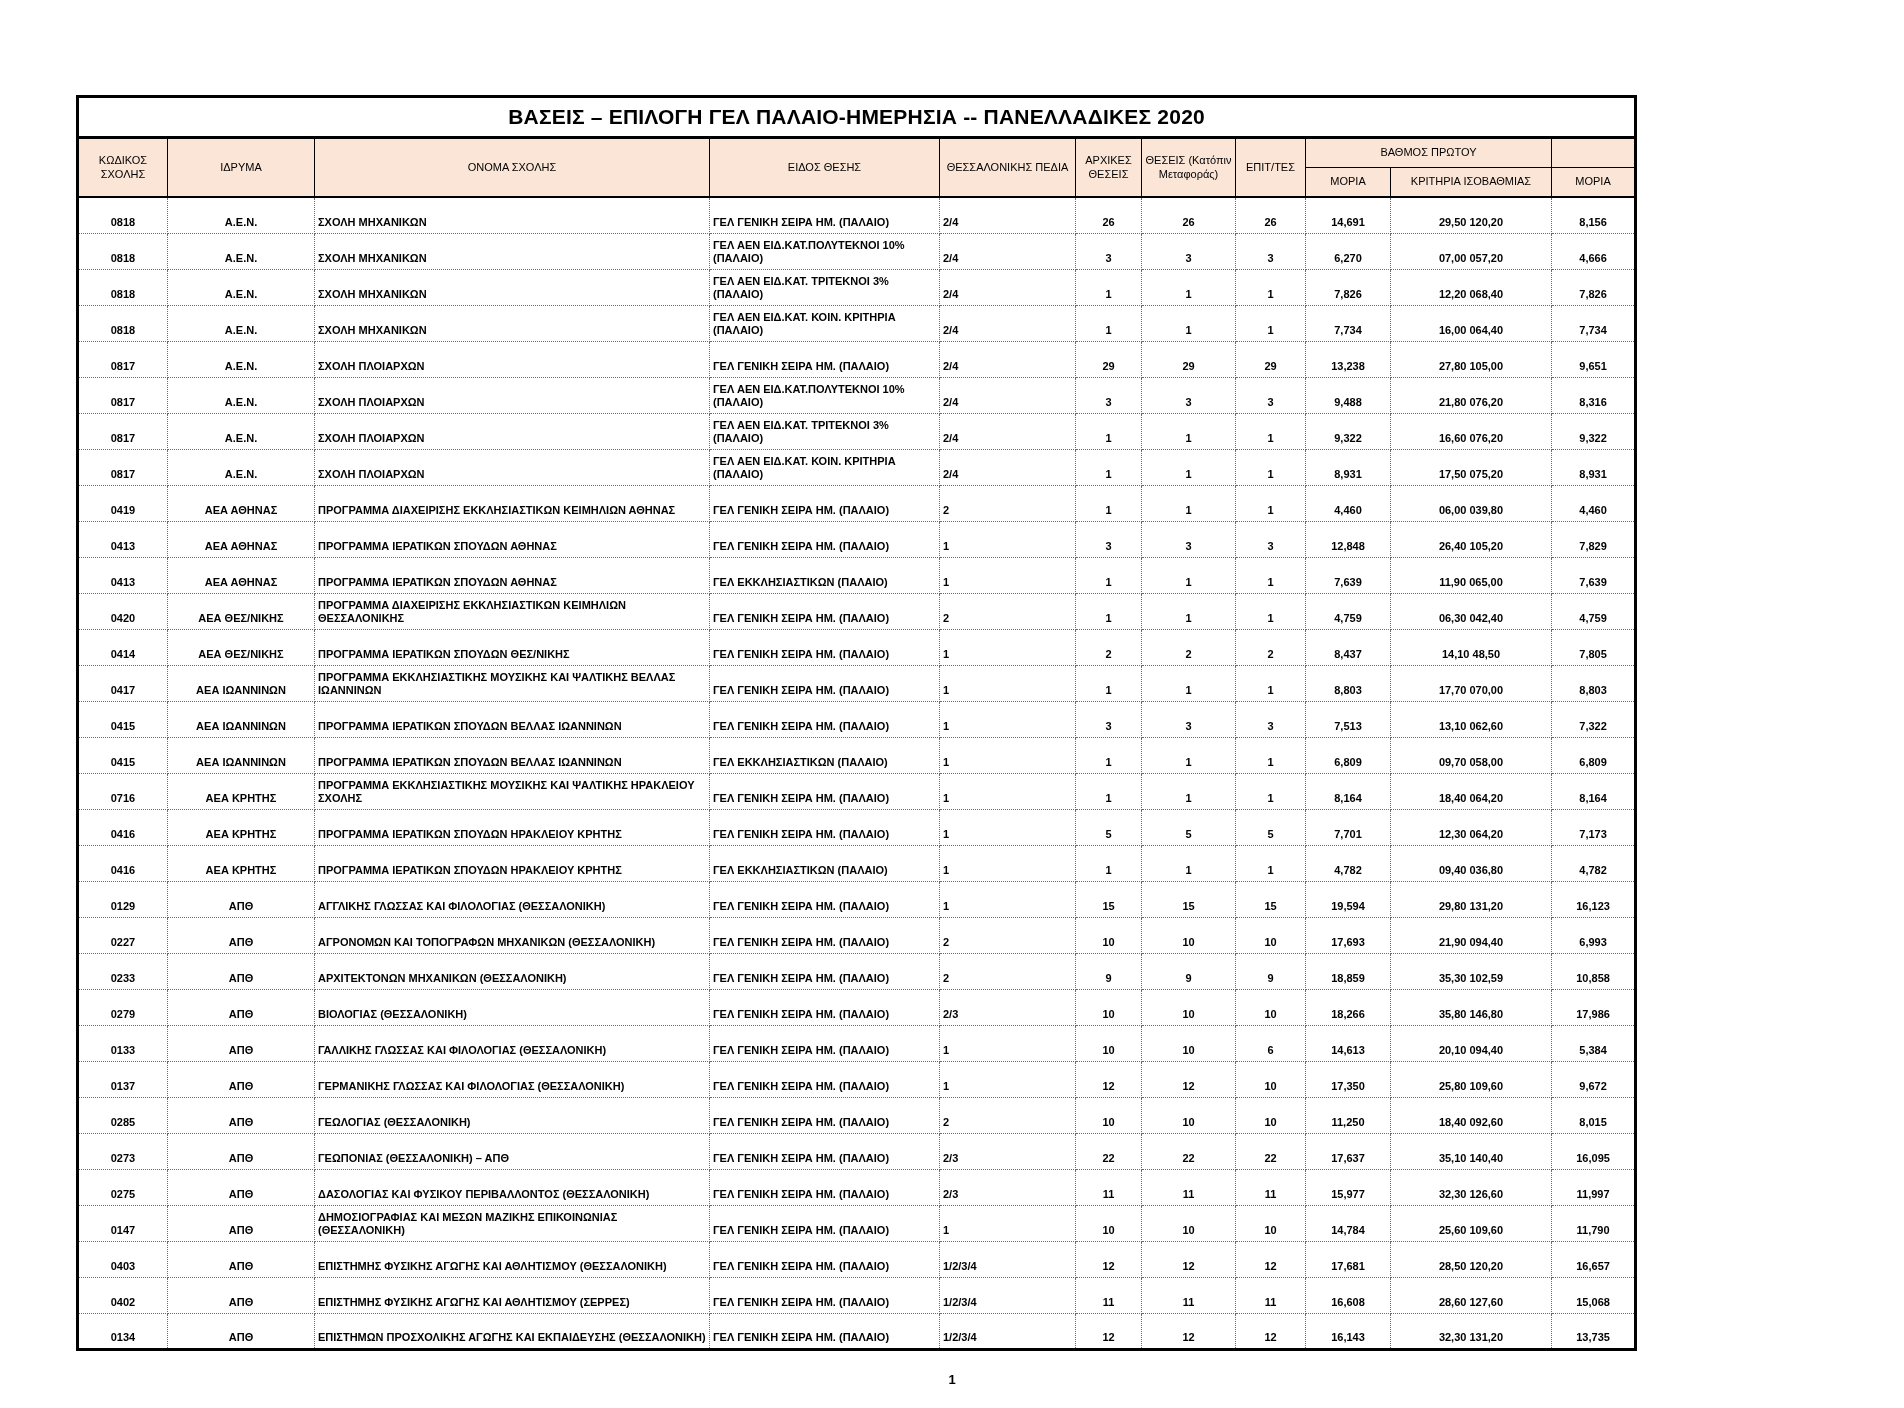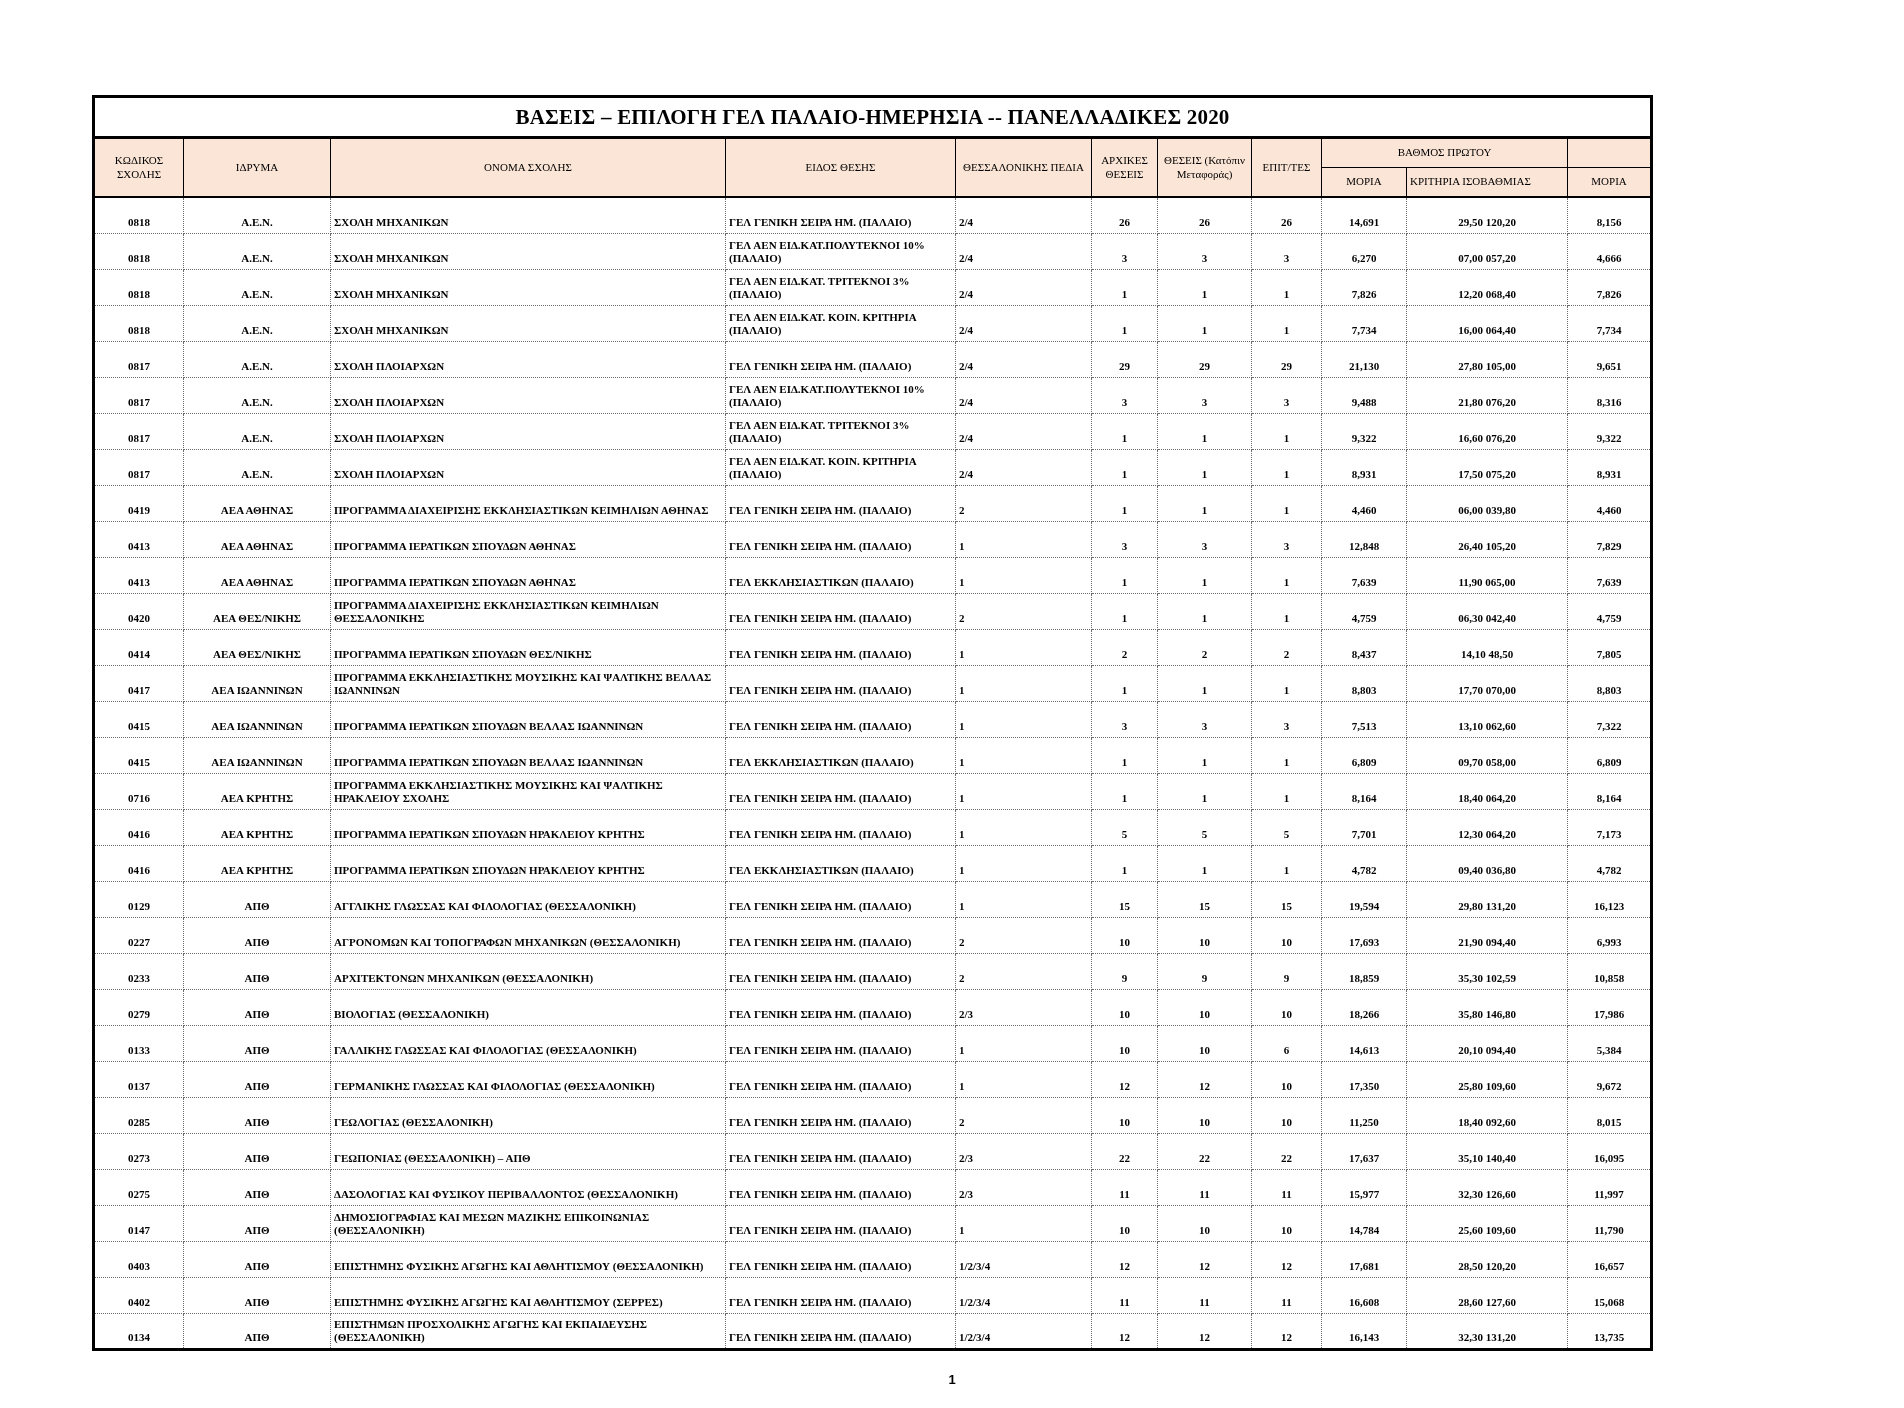--- a/index.html
+++ b/index.html
@@ -9,47 +9,46 @@
   html,body{margin:0;padding:0;background:#ffffff;}
   .page{
     position:relative;
     width:1904px;height:1408px;
     background:#ffffff;
     font-family:"Liberation Sans", sans-serif;
     color:#000;
     overflow:hidden;
   }
   table.main-table{
-    position:absolute;left:92px;top:95px;
+    position:absolute;left:76px;top:95px;
     width:1558px;
     border-collapse:collapse;
     table-layout:fixed;
     border:3px solid var(--border);
-    font-family:Liberation Serif, serif;
   }
   .title-cell{
     background:#ffffff;
     border-bottom:3px solid var(--border);
     font-size:21px;font-weight:bold;
     text-align:center;
     height:38px;
     letter-spacing:.2px;
     padding:0 4px;
   }
   thead th{
     background:var(--header-bg);
     border:1.5px solid var(--border);
     font-size:11px;font-weight:normal;
     text-align:center;vertical-align:middle;
     padding:1px 3px;
     line-height:1.25;
   }
   thead tr.hdr1 th{height:26px;}
   thead tr.hdr2 th{height:26px;}
-  thead th.th-kritiria{text-align:left;}
+  thead th.th-kritiria{text-align:center;}
   tbody td{
     background:#ffffff;
     border-right:1px dotted #6b6b6b;
     border-bottom:1px dotted #6b6b6b;
     font-size:11px;font-weight:bold;
     vertical-align:bottom;
     padding:2px 3px 4px 3px;
     line-height:1.18;
     overflow:hidden;
   }
@@ -162,21 +161,21 @@
         </tr>
         <tr>
           <td>0817</td>
           <td>Α.Ε.Ν.</td>
           <td>ΣΧΟΛΗ ΠΛΟΙΑΡΧΩΝ</td>
           <td>ΓΕΛ ΓΕΝΙΚΗ ΣΕΙΡΑ ΗΜ. (ΠΑΛΑΙΟ)</td>
           <td>2/4</td>
           <td>29</td>
           <td>29</td>
           <td>29</td>
-          <td>21,130</td>
+          <td>13,238</td>
           <td>27,80 105,00</td>
           <td>9,651</td>
         </tr>
         <tr>
           <td>0817</td>
           <td>Α.Ε.Ν.</td>
           <td>ΣΧΟΛΗ ΠΛΟΙΑΡΧΩΝ</td>
           <td>ΓΕΛ ΑΕΝ ΕΙΔ.ΚΑΤ.ΠΟΛΥΤΕΚΝΟΙ 10% (ΠΑΛΑΙΟ)</td>
           <td>2/4</td>
           <td>3</td>

